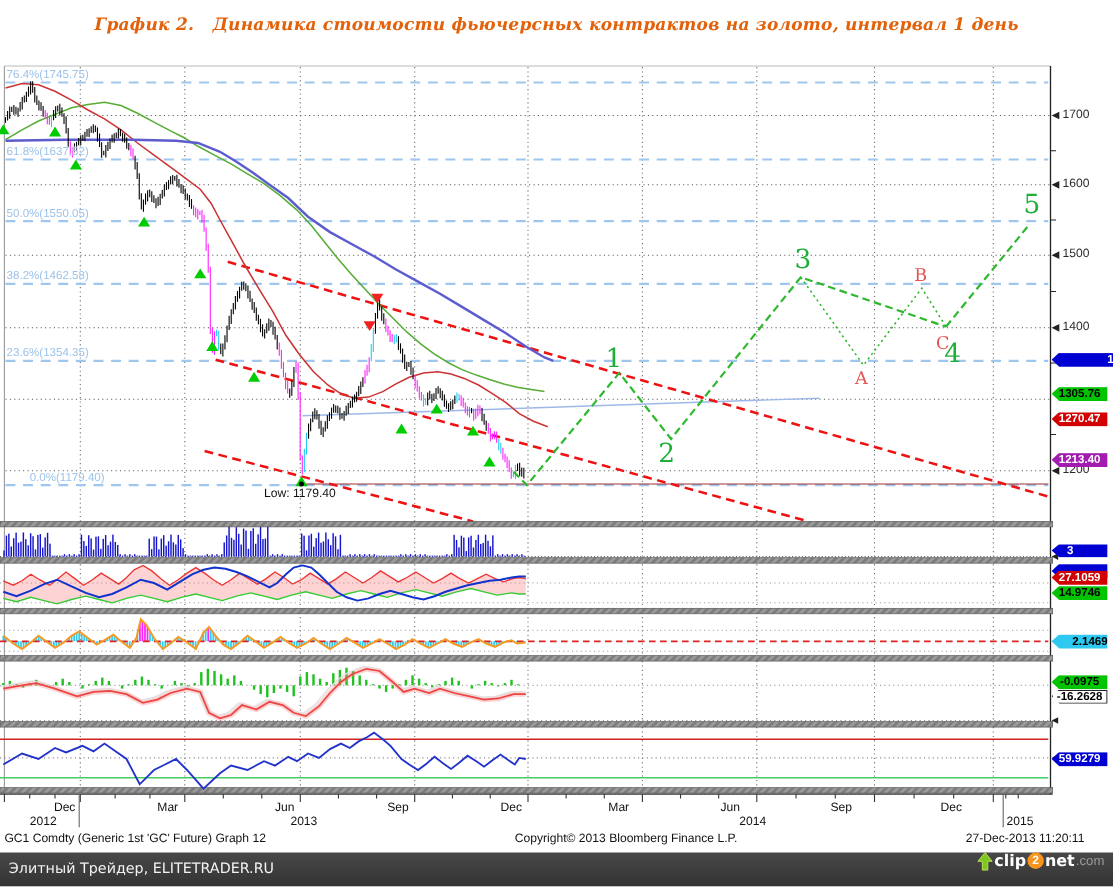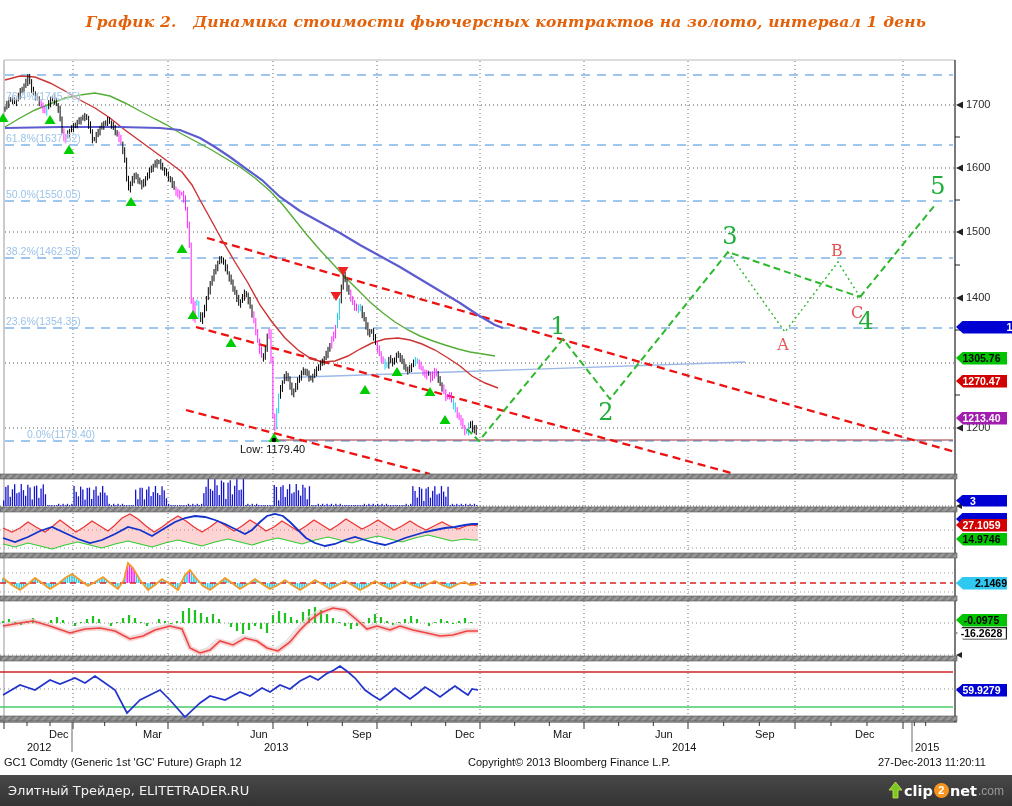--- a/index.html
+++ b/index.html
@@ -20,21 +20,21 @@
   .yr{position:absolute;top:741px;font-size:11px;color:#111;}
   .binfo{position:absolute;top:756px;font-size:11px;color:#111;white-space:nowrap;}
   .wave{position:absolute;transform:translate(-50%,-50%);font-family:"DejaVu Serif","Liberation Serif",serif;}
   .wave.g{color:#1fae3a;font-size:24px;}
   .wave.r{color:#e45555;font-size:16px;}
   .lowlab{position:absolute;font-size:11px;color:#111;white-space:nowrap;}
   .footer{position:absolute;left:0;top:775px;width:1012px;height:31px;
     background:linear-gradient(#484848,#333);color:#f2f2f2;}
   .footer .site{position:absolute;left:8px;top:0;line-height:31px;font-size:13px;
     font-family:"DejaVu Sans",sans-serif;}
-  .logo{position:absolute;right:8px;top:0;height:31px;display:flex;align-items:center;gap:1px;}
+  .logo{position:absolute;right:8px;top:0;height:31px;display:flex;gap:1px;}
   .logo .t{font-size:14.5px;font-weight:bold;color:#fff;font-family:"DejaVu Sans",sans-serif;}
   .logo .two{display:inline-block;width:15px;height:15px;border-radius:50%;background:#f7941d;
     color:#fff;font-size:11px;font-weight:bold;text-align:center;line-height:15px;}
   .logo .com{font-size:12px;color:#9a9a9a;}
 </style>
 </head>
 <body>
 
 <div id="stage">
   <svg id="chart-svg" width="1012" height="806">
@@ -915,21 +915,21 @@
       <line x1="955" y1="265" x2="960" y2="265" stroke="#222" stroke-width="1"></line>
       <line x1="955" y1="330" x2="960" y2="330" stroke="#222" stroke-width="1"></line>
       <line x1="955" y1="395" x2="960" y2="395" stroke="#222" stroke-width="1"></line>
       <polygon points="956,506 962,503 962,509" fill="#222"></polygon>
       <polygon points="956,583 962,580 962,586" fill="#222"></polygon>
       <polygon points="956,655 962,652 962,658" fill="#222"></polygon>
       <polygon points="956,689 962,686 962,692" fill="#222"></polygon>
     </svg>
   <div class="title" style="color: rgb(226, 97, 10);">График 2.&nbsp;&nbsp; Динамика стоимости фьючерсных контрактов на золото, интервал 1 день</div>
   <div id="overlays">
-      <div class="fiblab" style="left: 6px; top: 62px; margin-top: 28px;">76.4%(1745.75)</div>
+      <div class="fiblab" style="left: 6px; top: 62px;">76.4%(1745.75)</div>
       <div class="fiblab" style="left: 6px; top: 132px;">61.8%(1637.52)</div>
       <div class="fiblab" style="left: 6px; top: 188px;">50.0%(1550.05)</div>
       <div class="fiblab" style="left: 6px; top: 245px;">38.2%(1462.58)</div>
       <div class="fiblab" style="left: 6px; top: 315px;">23.6%(1354.35)</div>
       <div class="fiblab" style="left: 6px; top: 428px; padding-left: 21px;">0.0%(1179.40)</div>
       <div class="ptick" style="top: 98px;">1700</div>
       <div class="ptick" style="top: 161px;">1600</div>
       <div class="ptick" style="top: 225px;">1500</div>
       <div class="ptick" style="top: 291px;">1400</div>
       <div class="ptick" style="top: 421px;">1200</div>

